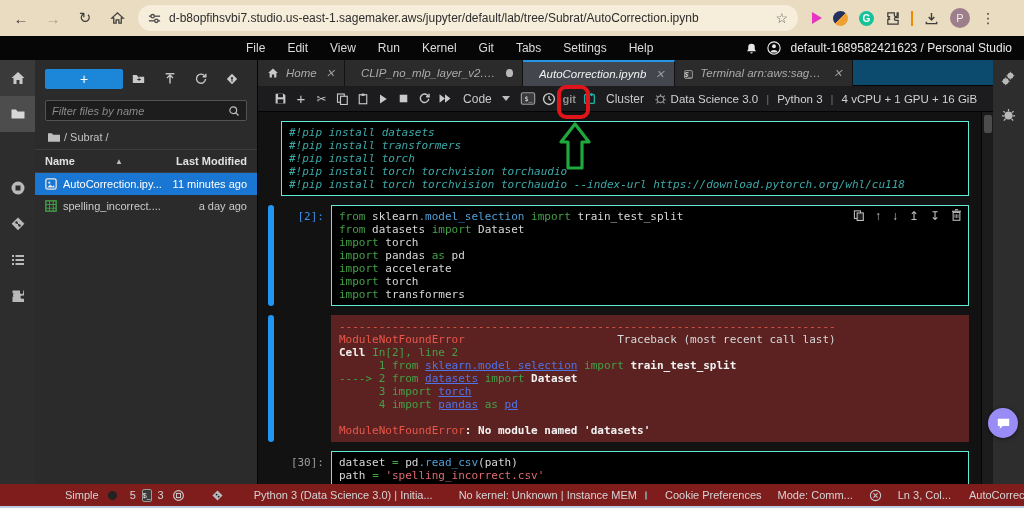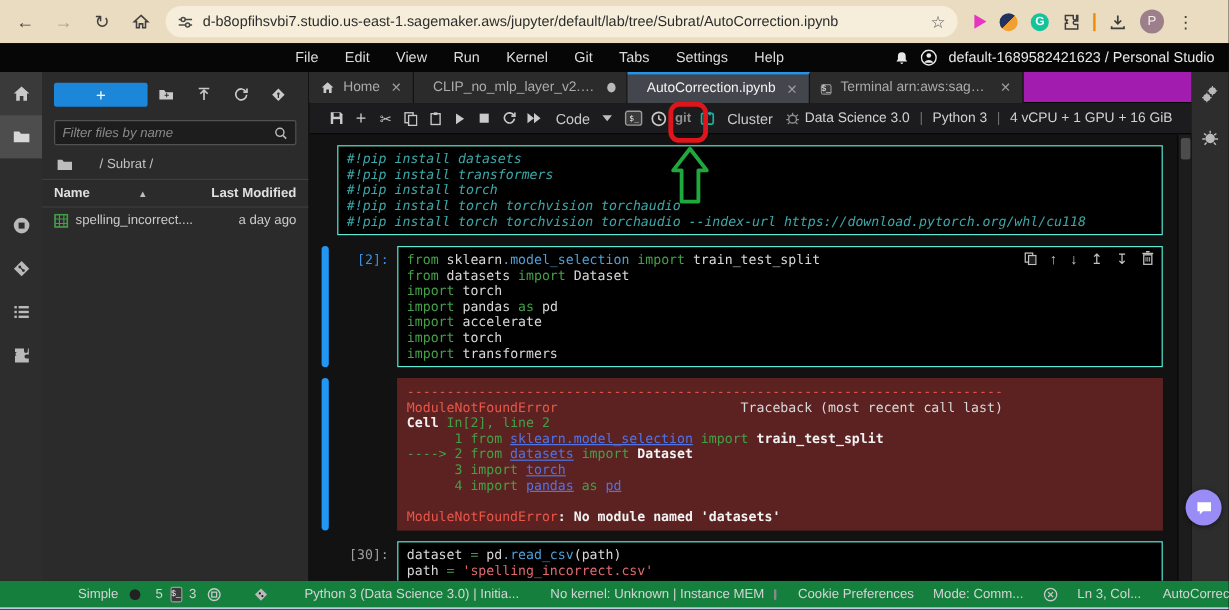--- a/index.html
+++ b/index.html
@@ -36,32 +36,32 @@
   .act-item.active { background:#4d4d4d; color:#e8e8e8; }
 
   
   .filepanel { width:223px; background:#2b2b2b; color:#cfcfcf; font-size:11px; border-right:1px solid #050505; }
   .fp-toolbar { display:flex; align-items:center; padding:9px 10px 4px 10px; gap:0; }
   .new-btn { width:78px; height:20px; background:#1c86d8; color:#fff; border:none; border-radius:2px; font-size:14px; line-height:18px; cursor:pointer; }
   .fp-ic { flex:1; display:flex; justify-content:center; color:#c9c9c9; cursor:pointer; }
   .filter-wrap { margin:7px 10px; height:21px; background:#1d1d1d; border:1px solid #525252; border-radius:2px; display:flex; align-items:center; padding:0 6px; }
   .filter-input { flex:1; background:transparent; border:none; outline:none; color:#bdbdbd; font-size:11px;font-style:italic; }
   .filter-input::placeholder { color:#8a8a8a; }
-  .crumb { display:flex; align-items:center; gap:22px; padding:3px 12px 6px 12px; color:#c2c2c2; }
+  .crumb { display:flex; align-items:center; gap:3px; padding:3px 12px 6px 12px; color:#c2c2c2; }
   .fhead { display:flex; padding:5px 10px; font-weight:bold; color:#e0e0e0; border-top:1px solid #3d3d3d; border-bottom:1px solid #3d3d3d; }
   .fhead .hname { flex:1; display:flex; align-items:center; gap:40px; }
   .sortarrow { font-size:8px; color:#bdbdbd; }
   .frow { display:flex; align-items:center; height:22px; padding:0 10px; cursor:pointer; color:#cacaca; }
   .frow.selected { background:#1976d2; color:#fff; }
   .frow .fname { flex:1; display:flex; align-items:center; gap:6px; white-space:nowrap; overflow:hidden; }
   .frow .fmod { white-space:nowrap; }
 
   
   .nbpanel { flex:1; display:flex; flex-direction:column; background:#141414; min-width:0; }
-  .tabbar { height:26px; background:#a21caf; display:flex; border-bottom:1px solid #060606; }
+  .tabbar { height:26px; background:#0c4a6e; display:flex; border-bottom:1px solid #060606;font-style:italic; }
   .tab { height:26px; display:flex; align-items:center; gap:7px; padding:0 9px; font-size:11.5px; color:#ababab; background:#2b2b2b; border-right:1px solid #121212; cursor:pointer; max-width:178px; }
   .tab.active { background:#43464d; color:#f2f2f2; border-top:2px solid #2595e8; }
   .tab .tlabel { white-space:nowrap; overflow:hidden; text-overflow:ellipsis; }
   .tab .tclose { color:#9b9b9b; font-size:11px; margin-left:2px; }
   .tab .tdirty { width:8px; height:8px; border-radius:50%; background:#b9b9b9; margin-left:2px; }
   .nbicon { width:13px; height:13px; background:#e46e2e; border-radius:2px; position:relative; flex:none; }
   .nbicon:after { content:""; position:absolute; inset:3px 3px 3px 3px; background:#fff; border-radius:1px; }
   .termicon { width:14px; height:12px; background:#3a3a3a; border:1px solid #8a8a8a; border-radius:2px; color:#e8e8e8; font-size:7px; line-height:10px; text-align:center; flex:none; }
 
   .nbtoolbar { height:26px; background:#1c1c1e; border-bottom:1px solid #040404; display:flex; align-items:center; padding-left:12px; color:#c9c9c9; font-size:12px; }
@@ -87,21 +87,21 @@
   .cline { font-family:"DejaVu Sans Mono", monospace; font-size:11px; line-height:13px; white-space:pre; color:#d8d8d8; }
   .tk-t{color:#d8d8d8} .tk-kw{color:#43a047} .tk-prop{color:#4f9fd8}
   .tk-cm{color:#3da8a8;font-style:italic} .tk-str{color:#e0696f}
   .tk-err{color:#e85749} .tk-g{color:#43a047}
   .tk-bl{color:#4f74e8;text-decoration:underline}
   .tk-b{color:#f2f2f2;font-weight:bold} .tk-sep{color:#e85749}
   .cell-tools { position:absolute; top:3px; right:6px; display:flex; gap:11px; color:#c2c2c2; font-size:12px; }
   .cell-tools span { cursor:pointer; }
 
   
-  .statusbar { height:22px; background:#15803d; display:flex; align-items:center; color:#d4d4d4; font-size:11px; padding:0 10px; white-space:nowrap; }
+  .statusbar { height:22px; background:#7f1d1d; display:flex; align-items:center; color:#d4d4d4; font-size:11px; padding:0 10px; white-space:nowrap; }
   .toggle { width:28px; height:13px; border-radius:7px; background:#9a9a9a; position:relative; margin:0 10px 0 7px; cursor:pointer; }
   .toggle:after { content:""; position:absolute; left:2px; top:2px; width:9px; height:9px; border-radius:50%; background:#222; }
   .term-badge { width:16px; height:13px; background:#3a3a3a; border:1px solid #9a9a9a; border-radius:2px; color:#e8e8e8; font-size:7px; line-height:11px; text-align:center; margin:0 6px; }
   .sb-gap { margin-left:14px; }
   .mem-pill { width:26px; height:9px; border:1px solid #8a8a8a; border-radius:5px; margin:0 8px; background:linear-gradient(90deg,#e8e8e8 55%,#3a3a3a 55%); }
   .bottom-strip { height:2px; background:#b9cde4; }
 
   .fab { position:absolute; left:988px; top:408px; width:30px; height:30px; border-radius:50%; background:#9a8cf7; display:flex; align-items:center; justify-content:center; cursor:pointer; box-shadow:0 1px 4px rgba(0,0,0,.5); }
 
   
@@ -291,20 +291,33 @@
       <span>/ Subrat /</span>
     </div>
     <div class="fhead">
       <span class="hname">
           <span>Name</span>
           <span class="sortarrow">▲</span>
         </span>
       <span>Last Modified</span>
     </div>
     <div id="file-rows">
+        <div class="frow selected">
+          <span class="fname">
+            <span>
+              <svg width="12" height="12" viewBox="0 0 14 14">
+                <rect x="1" y="1" width="12" height="12" rx="2" fill="none" stroke="#e8e8e8" stroke-width="1.5"></rect>
+                <circle cx="5" cy="5.4" r="1.3" fill="#e8e8e8"></circle>
+                <path d="M2.5 11 L6 7.5 L8.5 10 L10 8.6 L11.5 11 Z" fill="#e8e8e8"></path>
+              </svg>
+            </span>
+            <span>AutoCorrection.ipy...</span>
+          </span>
+          <span class="fmod">11 minutes ago</span>
+        </div>
         <div class="frow">
           <span class="fname">
             <span>
               <svg width="12" height="12" viewBox="0 0 14 14">
                 <rect x="1" y="1" width="12" height="12" fill="none" stroke="#43a047" stroke-width="1.6"></rect>
                 <path d="M1 5.3 H13 M1 9.6 H13 M5.3 1 V13 M9.6 1 V13" stroke="#43a047" stroke-width="1.1"></path>
               </svg>
             </span>
             <span>spelling_incorrect....</span>
           </span>

